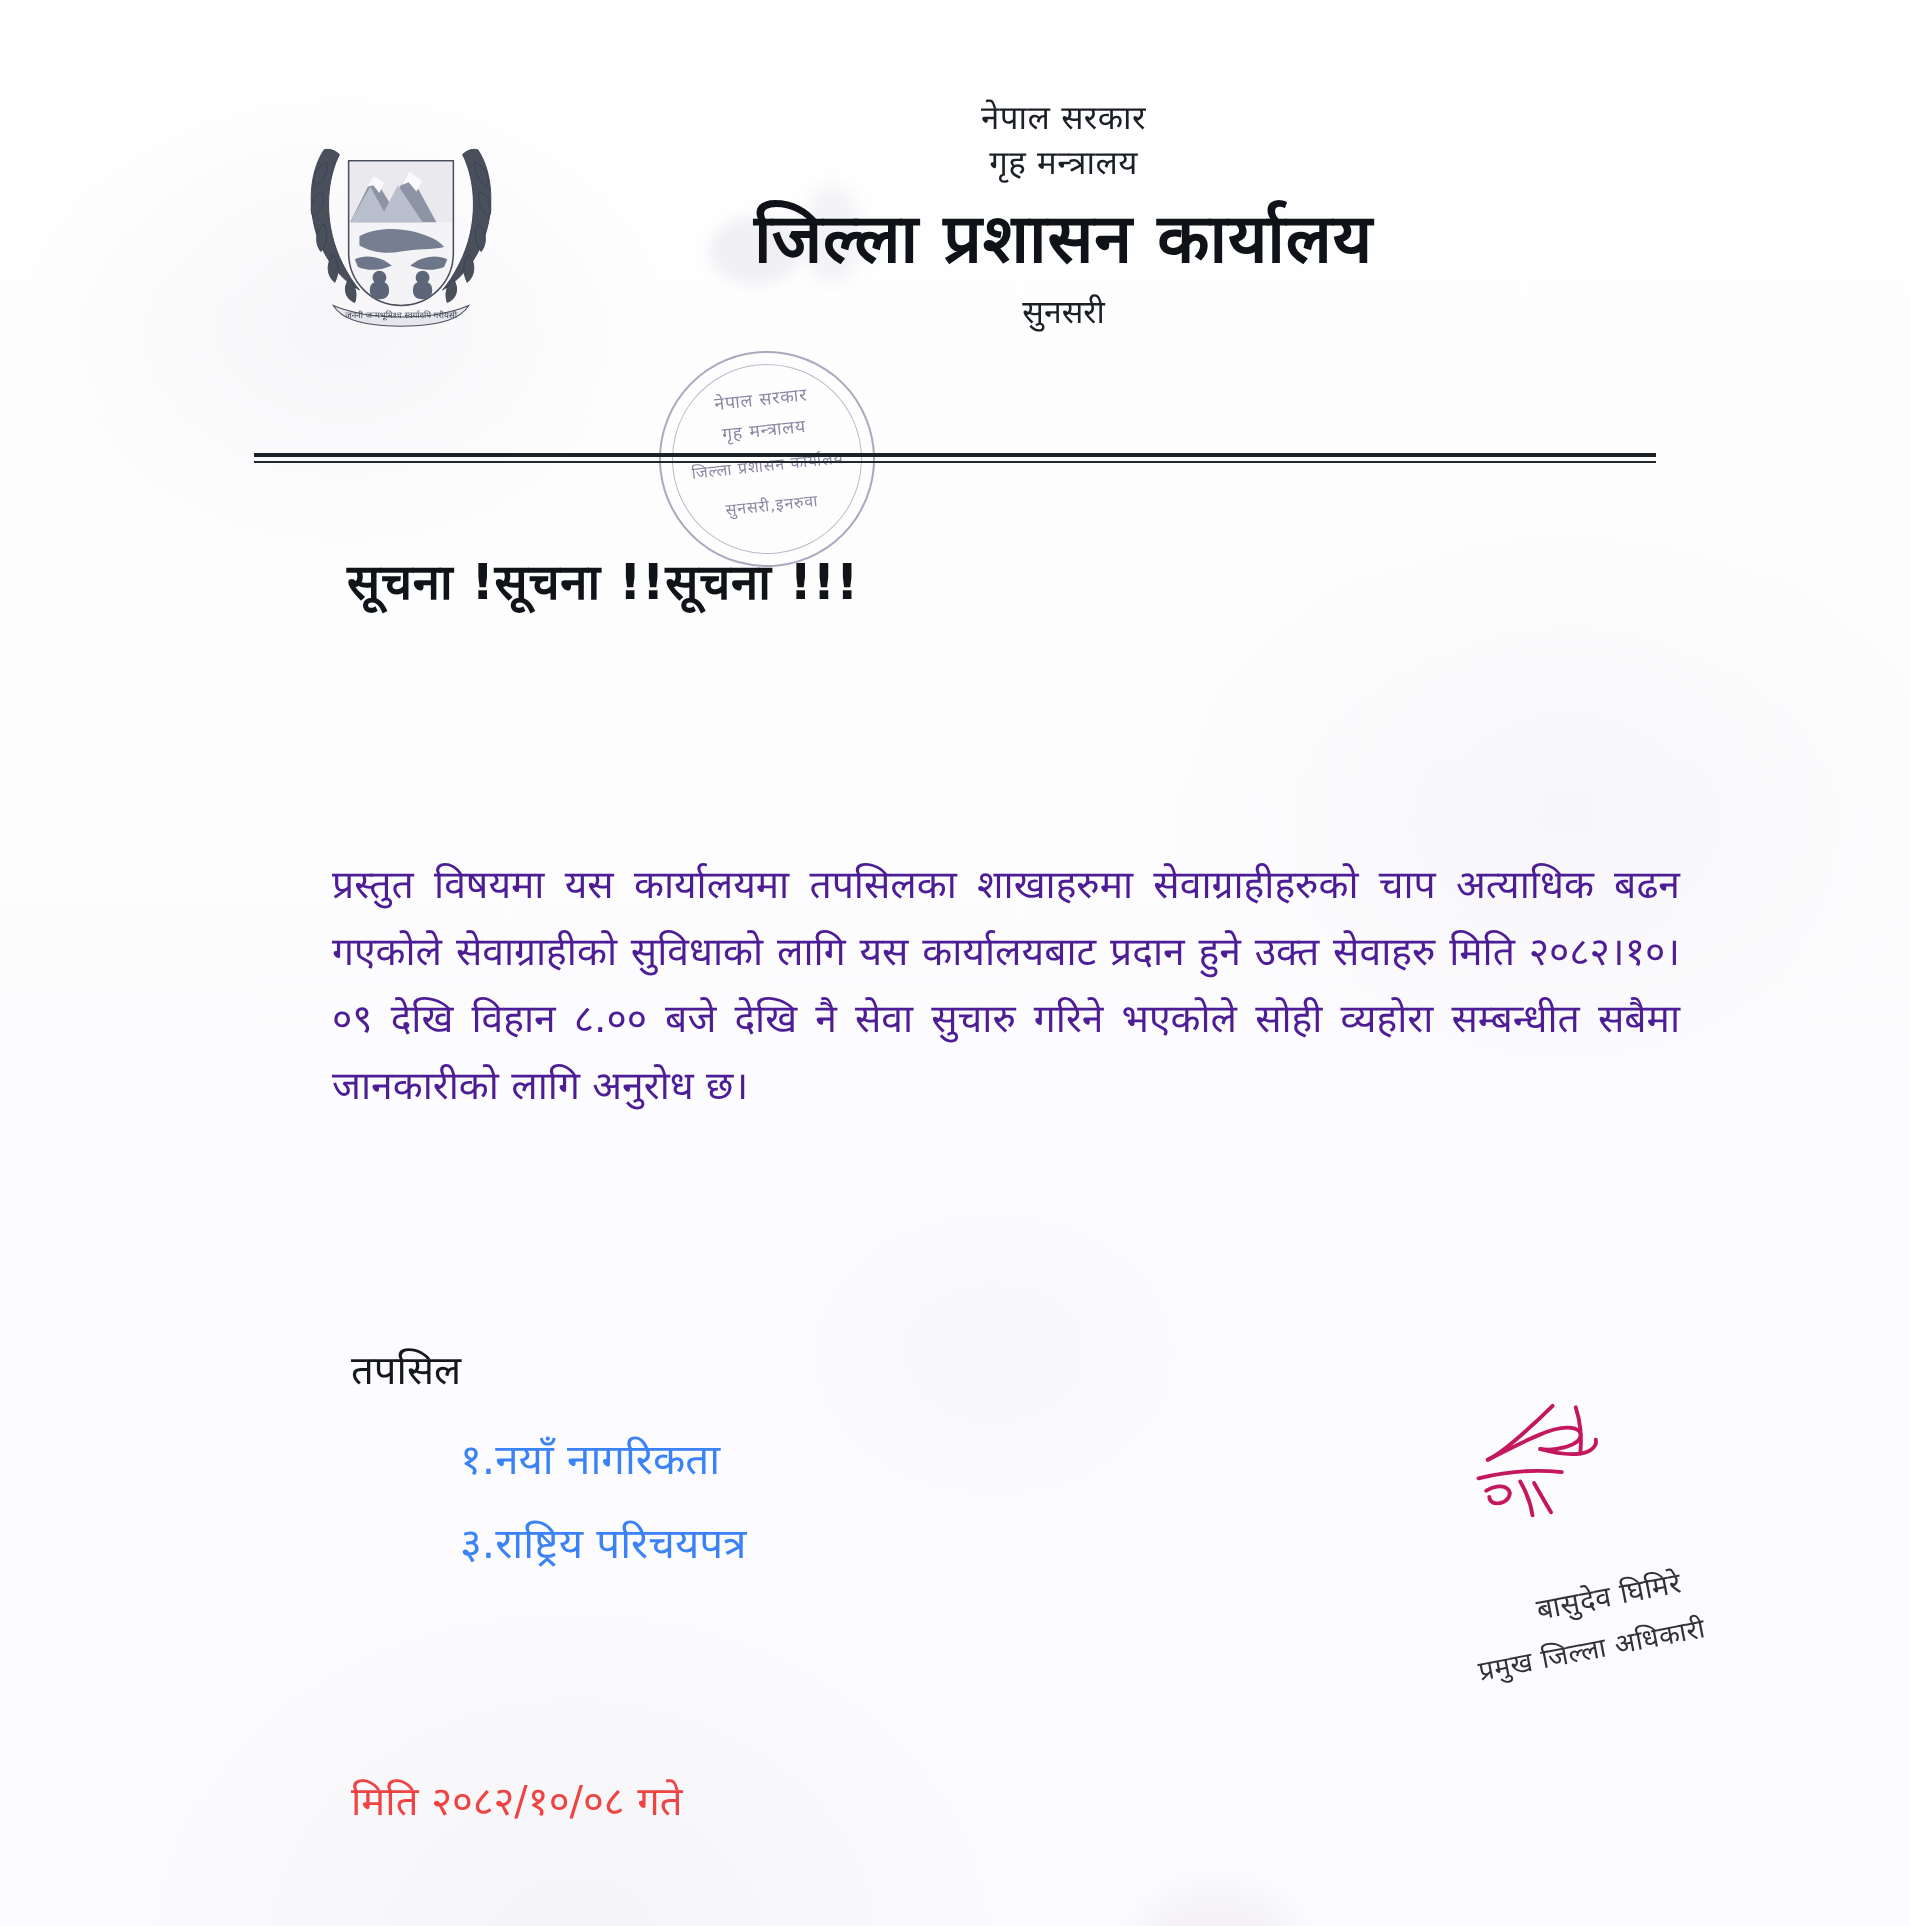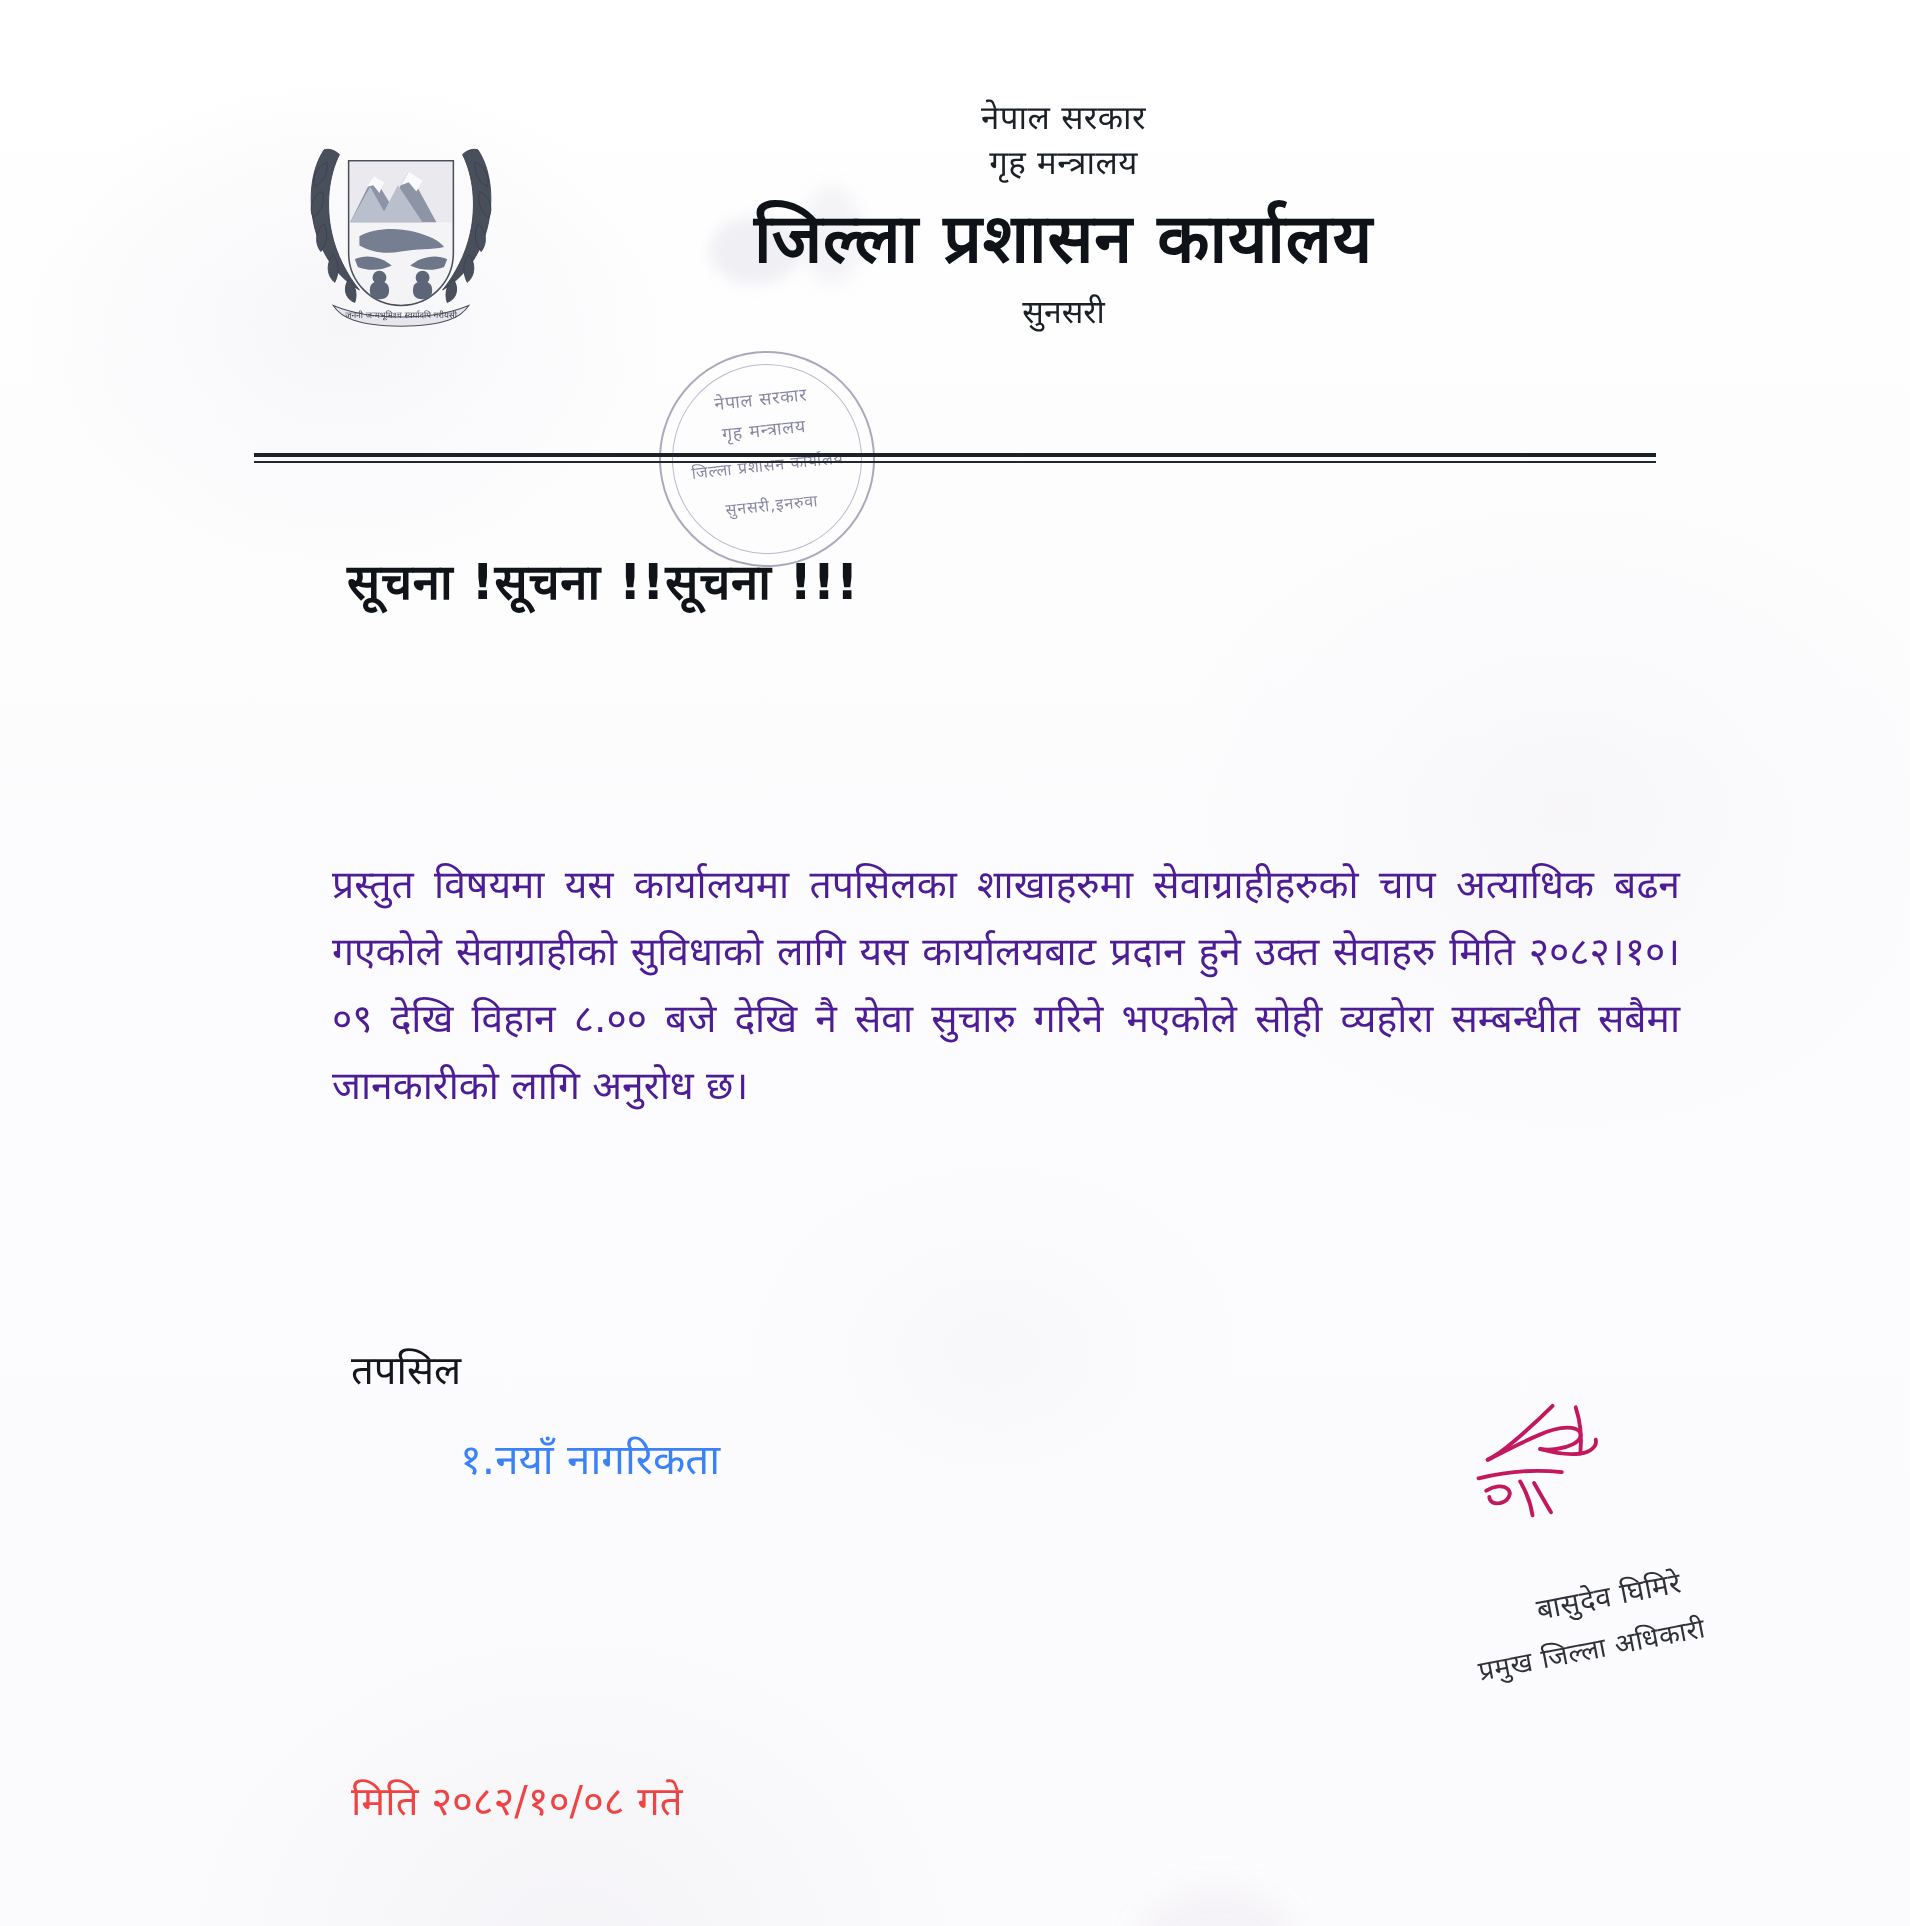--- a/index.html
+++ b/index.html
@@ -305,20 +305,21 @@
     <div class="notice-word">सूचना !</div>
     <div class="notice-word">सूचना !!</div>
     <div class="notice-word">सूचना !!!</div>
   </div>
 
   <div class="body-text">प्रस्तुत विषयमा यस कार्यालयमा तपसिलका शाखाहरुमा सेवाग्राहीहरुको चाप अत्याधिक बढन गएकोले सेवाग्राहीको सुविधाको लागि यस कार्यालयबाट प्रदान हुने उक्त सेवाहरु मिति २०८२।१०।०९ देखि विहान ८.०० बजे देखि नै सेवा सुचारु गरिने भएकोले सोही व्यहोरा सम्बन्धीत सबैमा जानकारीको लागि अनुरोध छ।</div>
 
   <div class="tapsil-head">तपसिल</div>
   <div class="tapsil-list">
     <div>१.नयाँ नागरिकता</div>
+    <div>३.राष्ट्रिय परिचयपत्र</div>
   </div>
 
   <div class="date-line">मिति २०८२/१०/०८ गते</div>
 
   <div class="sign-block">
     <div class="sig-scribble">
       <svg viewBox="0 0 280 210" width="216" height="162" aria-hidden="true">
         <g fill="none" stroke="#c3185e" stroke-width="5" stroke-linecap="round">
           <path d="M120 14 C104 30 84 48 70 60 C56 72 44 80 36 84"></path>
           <path d="M36 84 C52 76 78 62 102 52 C120 44 138 40 150 44 C160 48 158 58 146 64 C134 70 116 72 104 70"></path>

